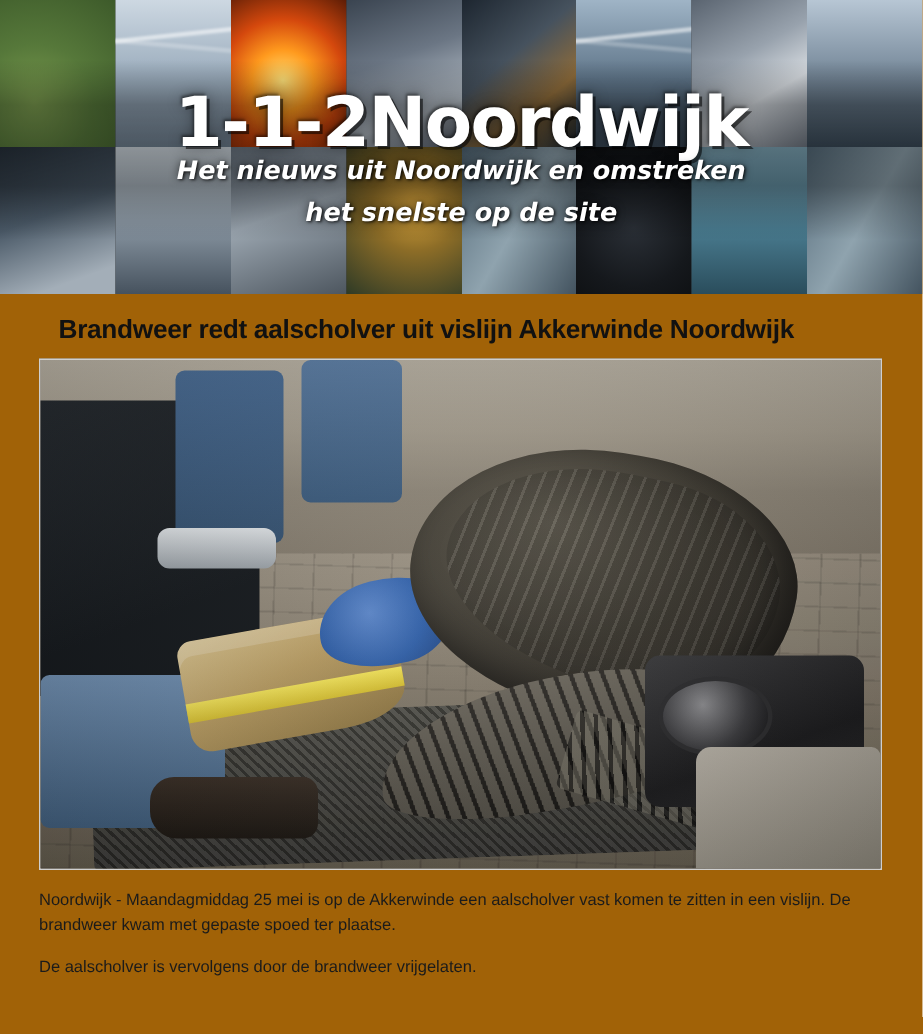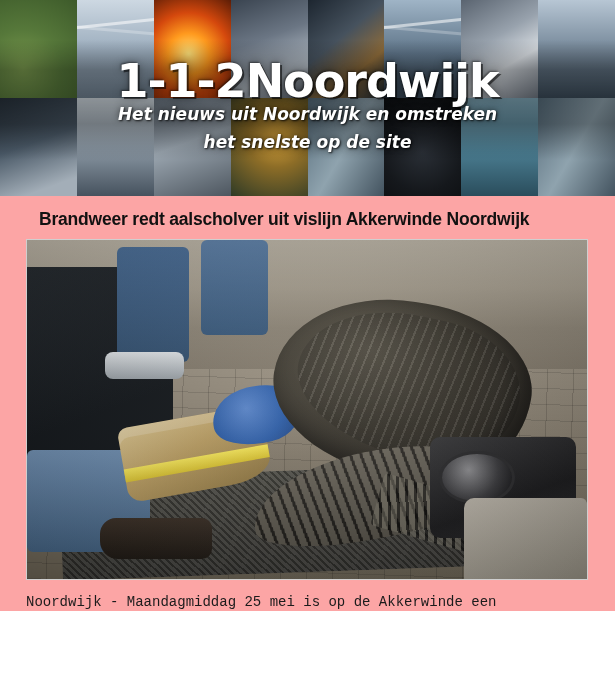--- a/index.html
+++ b/index.html
@@ -3,24 +3,24 @@
 <meta charset="utf-8">
 <style>
   * { box-sizing: border-box; }
   html, body {
     margin: 0; padding: 0;
     background: #ffffff;
     font-family: "Liberation Sans", sans-serif;
   }
   .page {
     width: 615px;
-    height: 611px;
+    height: 689px;
     position: relative;
     overflow: hidden;
-    background: #fca5a5;
+    background: #a16207;
   }
 
   
   .banner {
     position: relative;
     width: 615px;
     height: 196px;
     overflow: hidden;
     background: #2b2b2b;
   }
@@ -278,22 +278,22 @@
     background: linear-gradient(160deg, #b9b3a8 0%, #8d887c 100%);
     border-radius: 10px 6px 0 0;
   }
   .photo-haze {
     position: absolute; inset: 0;
     background: radial-gradient(ellipse at 50% 45%, rgba(255,255,255,.05) 0%, rgba(0,0,0,.18) 100%);
   }
 
   .body-copy { margin-top: 12px; }
   .body-copy p {
-    font-family: Liberation Mono, monospace;
-    font-size: 14px;
+    font-family: Liberation Sans, sans-serif;
+    font-size: 11px;
     line-height: 1.55;
     color: #1b1b1b;
     margin: 0 16px 11px 0;
   }
 </style>
 </head>
 <body>
 
 <div class="page">
 

